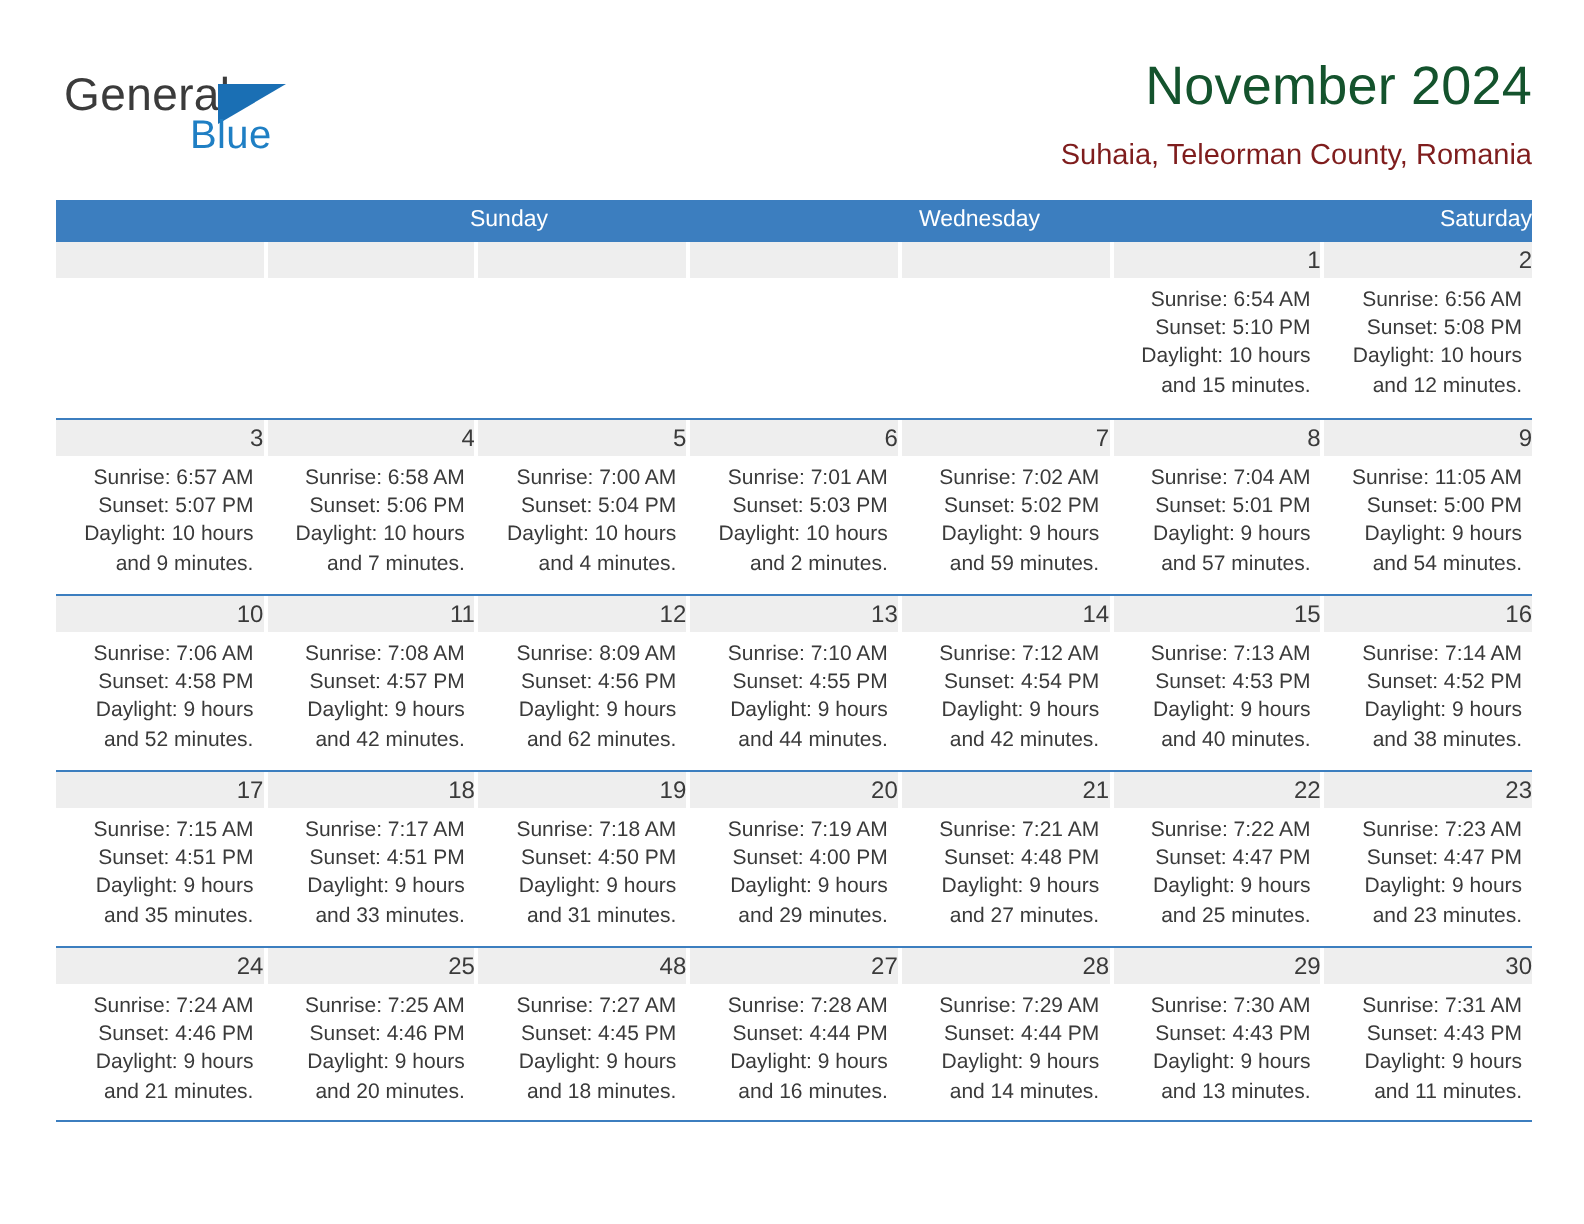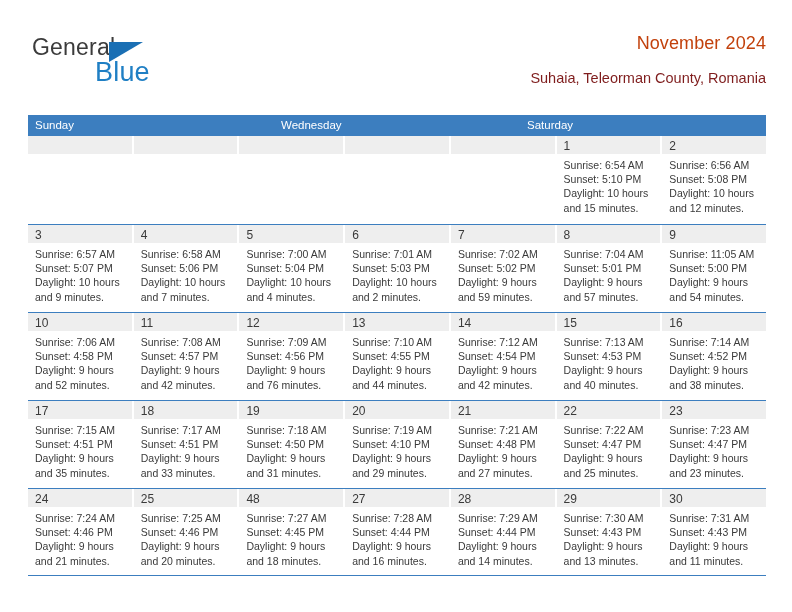--- a/index.html
+++ b/index.html
@@ -42,62 +42,63 @@
     top: 0;
     font-size: 23px;
     letter-spacing: .2px;
     color: #3b3b3b;
     font-family: "Liberation Sans", sans-serif;
   }
   .logo-blue {
     position: absolute;
     left: 63px;
     top: 23px;
-    font-size: 27px;
+    font-size: 20px;
     letter-spacing: .2px;
     color: #1f7fc4;
   }
   .logo-tri {
     position: absolute;
     left: 77px;
     top: 8px;
     width: 0;
     height: 0;
     border-left: 34px solid #1a6fb4;
     border-bottom: 20px solid transparent;
   }
 
   .title-block {
     position: absolute;
     right: 0;
     top: 0;
     text-align: right;
   }
   .cal-title {
-    font-size: 18px;
-    color: #c2410c;
+    font-size: 27px;
+    color: #14532d;
     line-height: 34px;
     font-weight: normal;
     margin: 0;
     letter-spacing: .1px;
   }
   .cal-subtitle {
     font-size: 14.5px;
     color: #7f1d1d;
     line-height: 20px;
     margin: 8px 0 0 0;
     font-weight: normal;
   }
 
   
   .calendar {
     position: absolute;
     left: 28px;
-    top: 115px;
+    top: 100px;
     width: 738px;
+    text-align: right;
   }
   .weekdays {
     display: flex;
     background: #3c7ebf;
     height: 21px;
   }
   .weekday {
     flex: 1 1 0;
     color: #ffffff;
     font-size: 11.5px;
@@ -293,24 +294,24 @@
             <div class="day-body">
               <div class="day-line">Sunrise: 7:08 AM</div>
               <div class="day-line">Sunset: 4:57 PM</div>
               <div class="day-line">Daylight: 9 hours</div>
               <div class="day-line">and 42 minutes.</div>
             </div>
           </div>
           <div class="day">
             <div class="day-num-band"><span class="day-num">12</span></div>
             <div class="day-body">
-              <div class="day-line">Sunrise: 7:09 AM</div>
+              <div class="day-line">Sunrise: 8:09 AM</div>
               <div class="day-line">Sunset: 4:56 PM</div>
               <div class="day-line">Daylight: 9 hours</div>
-              <div class="day-line">and 76 minutes.</div>
+              <div class="day-line">and 62 minutes.</div>
             </div>
           </div>
           <div class="day">
             <div class="day-num-band"><span class="day-num">13</span></div>
             <div class="day-body">
               <div class="day-line">Sunrise: 7:10 AM</div>
               <div class="day-line">Sunset: 4:55 PM</div>
               <div class="day-line">Daylight: 9 hours</div>
               <div class="day-line">and 44 minutes.</div>
             </div>
@@ -368,21 +369,21 @@
               <div class="day-line">Sunrise: 7:18 AM</div>
               <div class="day-line">Sunset: 4:50 PM</div>
               <div class="day-line">Daylight: 9 hours</div>
               <div class="day-line">and 31 minutes.</div>
             </div>
           </div>
           <div class="day">
             <div class="day-num-band"><span class="day-num">20</span></div>
             <div class="day-body">
               <div class="day-line">Sunrise: 7:19 AM</div>
-              <div class="day-line">Sunset: 4:10 PM</div>
+              <div class="day-line">Sunset: 4:00 PM</div>
               <div class="day-line">Daylight: 9 hours</div>
               <div class="day-line">and 29 minutes.</div>
             </div>
           </div>
           <div class="day">
             <div class="day-num-band"><span class="day-num">21</span></div>
             <div class="day-body">
               <div class="day-line">Sunrise: 7:21 AM</div>
               <div class="day-line">Sunset: 4:48 PM</div>
               <div class="day-line">Daylight: 9 hours</div>

